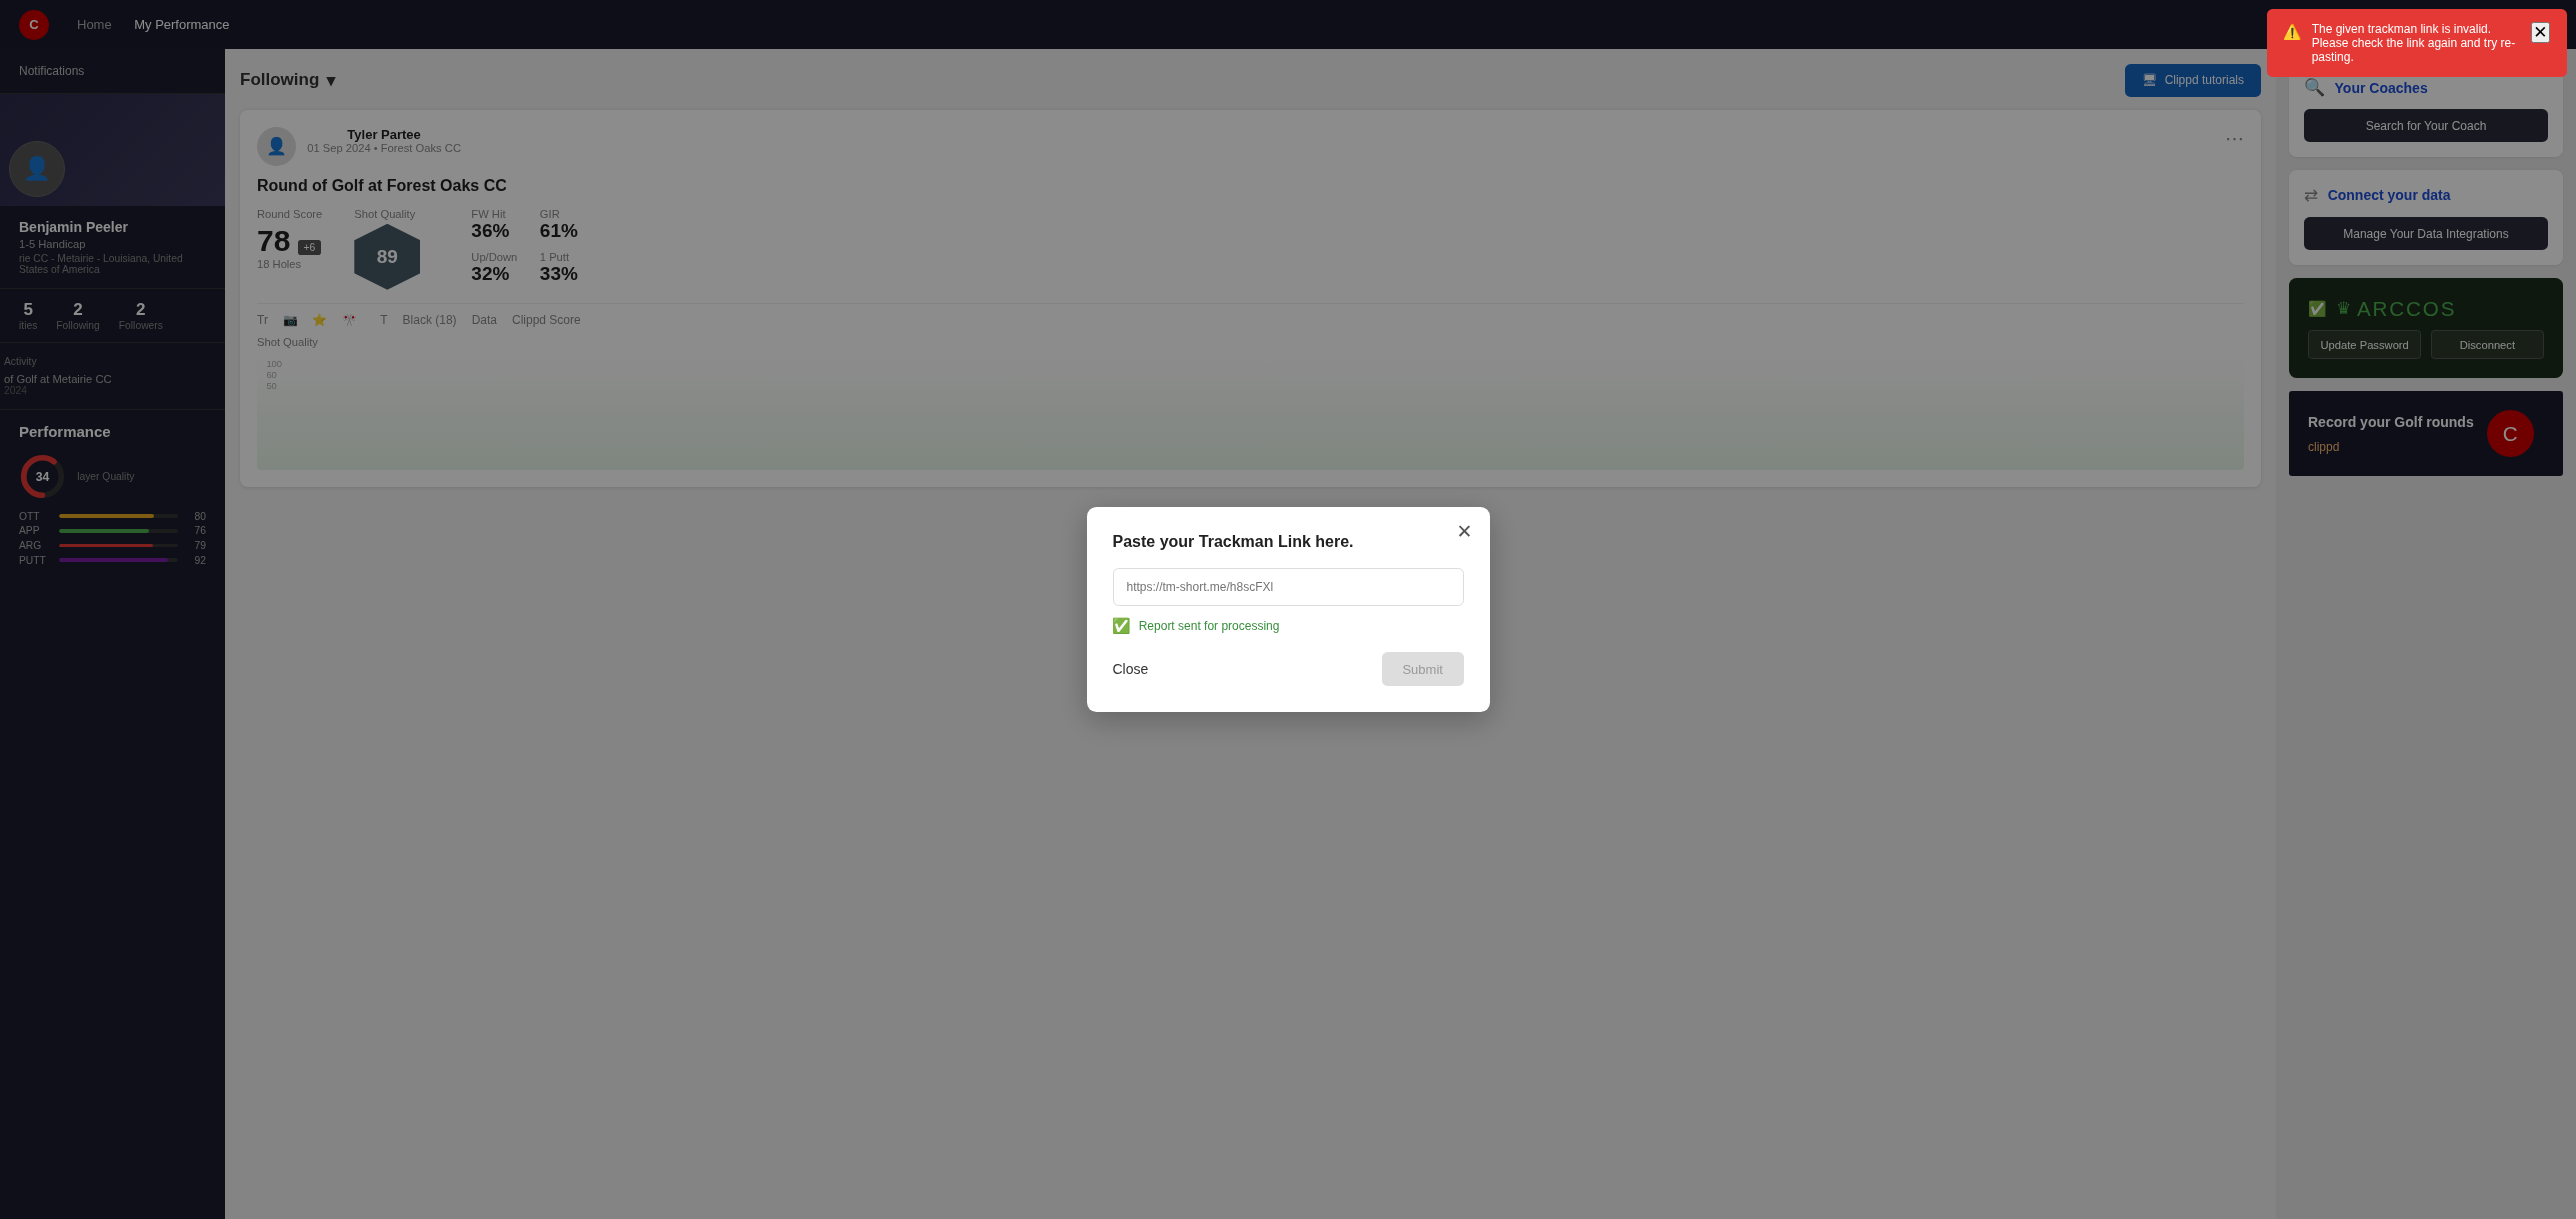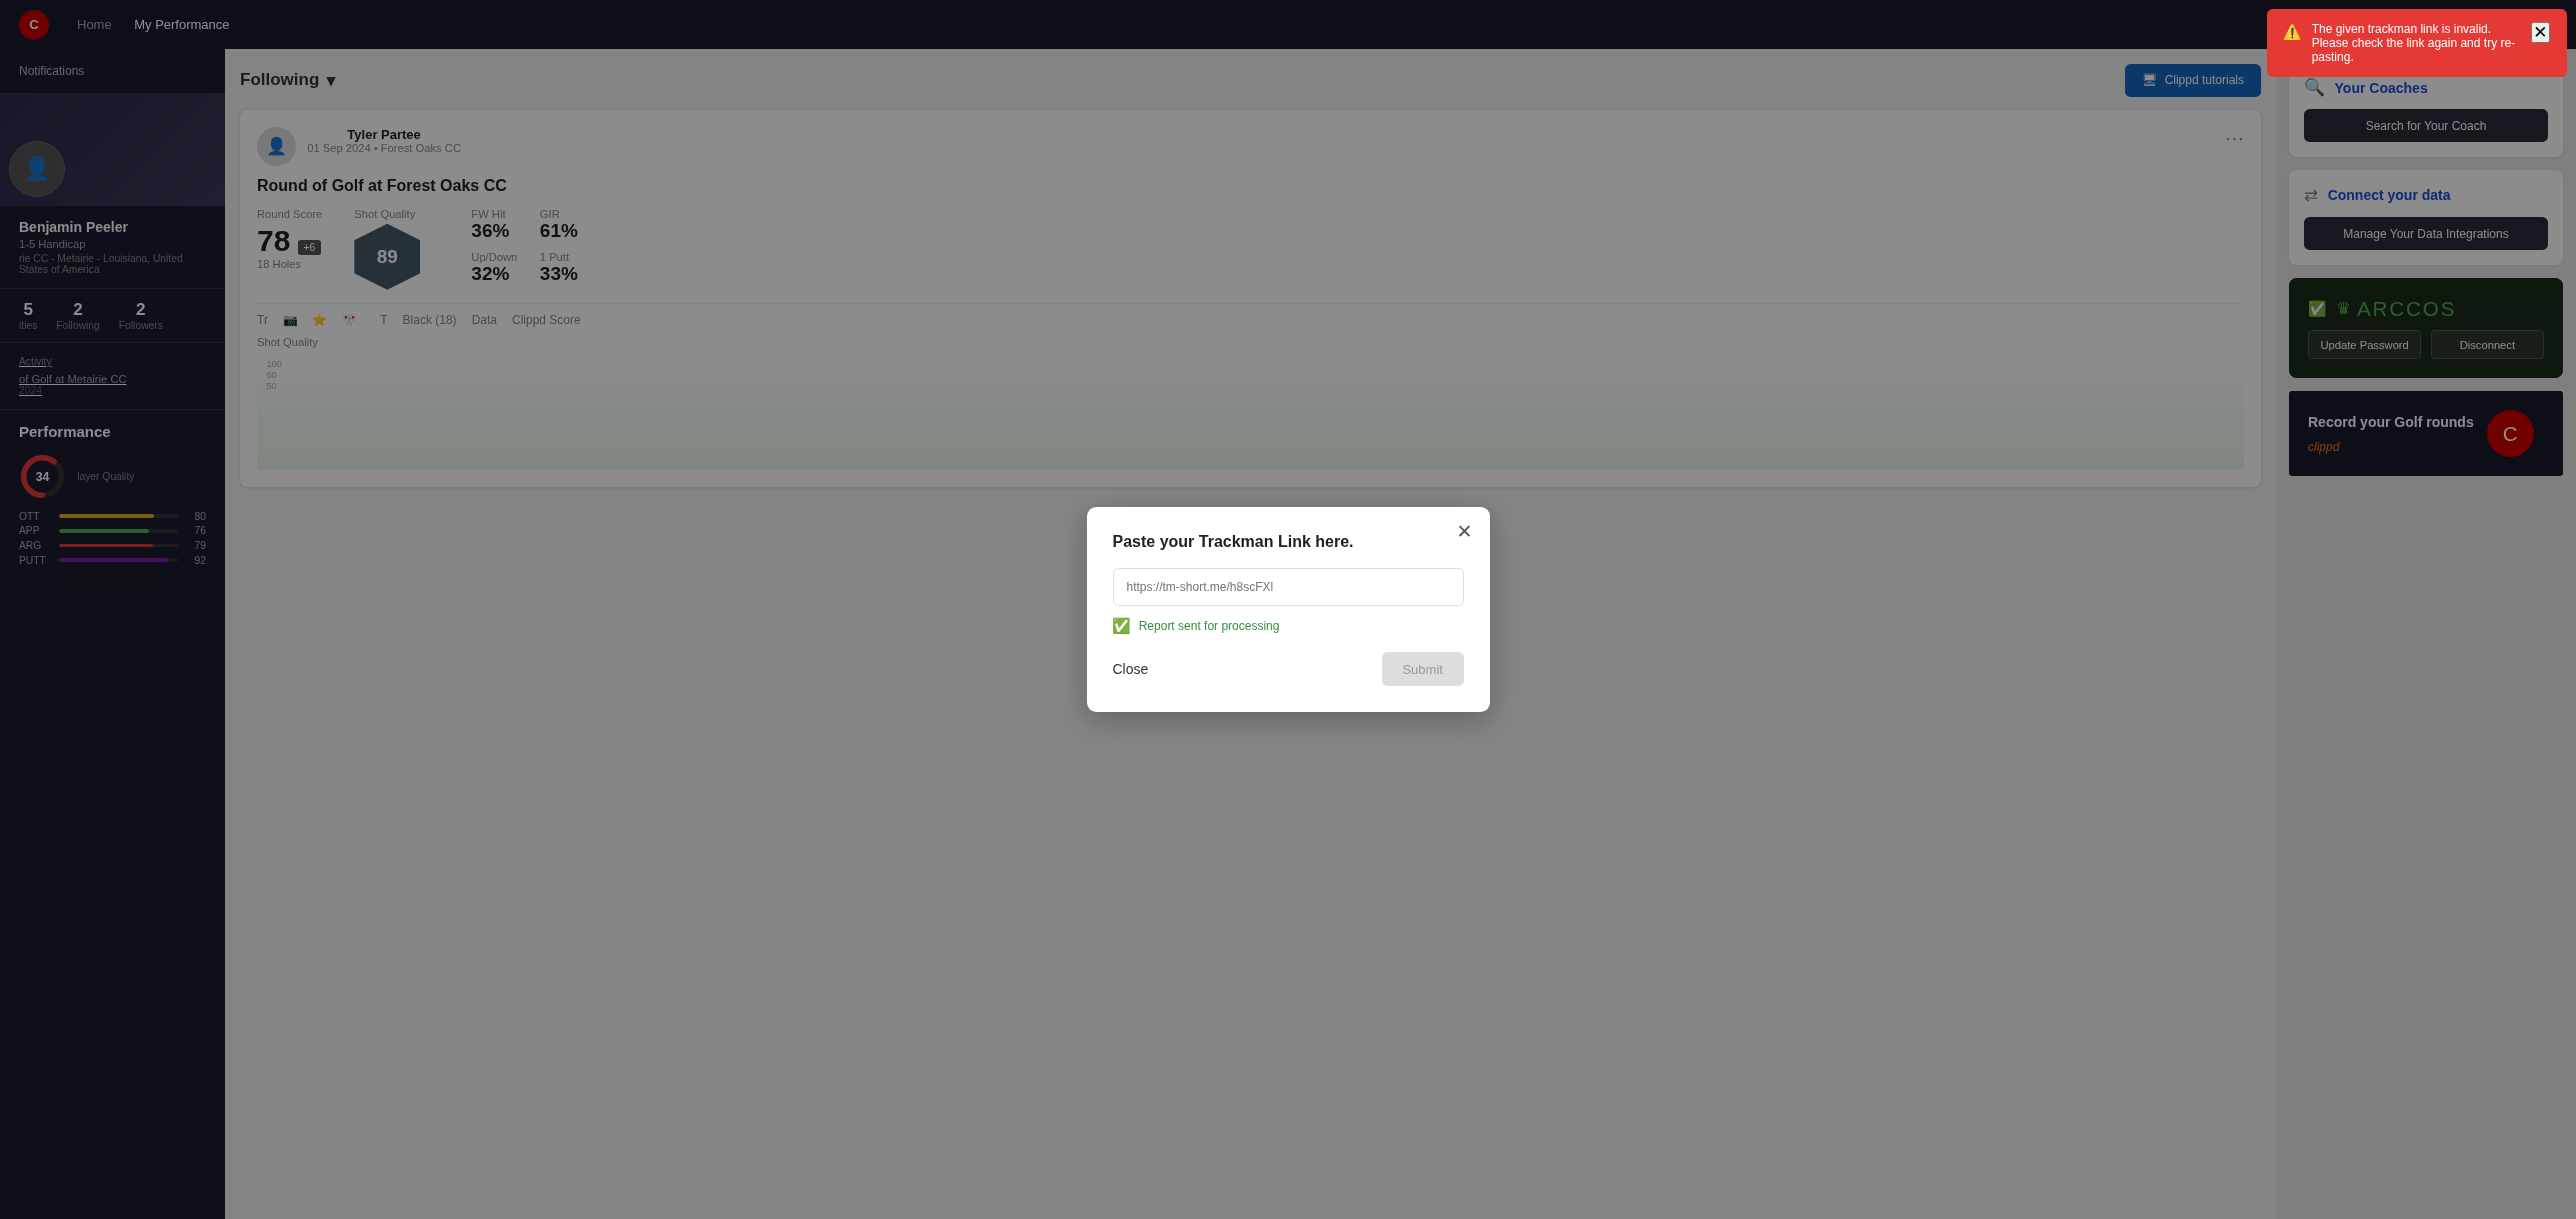--- a/index.html
+++ b/index.html
@@ -94,21 +94,21 @@
     .sidebar-stats {
       display: flex;
       gap: 19px;
       padding: 11.2px 19px;
       border-top: 0.9px solid #333;
       border-bottom: 0.9px solid #333;
     }
     .sidebar-stat { text-align: center; }
     .sidebar-stat-label { font-size: 10.3px; color: #888; }
     .sidebar-stat-value { font-size: 17px; font-weight: bold; color: white; }
-    .sidebar-activity { padding: 13px 19px; text-decoration: underline; }
+    .sidebar-activity { padding: 13px 4px; }
     .sidebar-activity-title { font-size: 10.3px; color: #888; margin-bottom: 5.6px; }
     .sidebar-activity-item { font-size: 11.2px; color: #aaa; }
     .sidebar-activity-date { font-size: 10.3px; color: #666; }
     .sidebar-performance {
       padding: 13px 19px;
       border-top: 0.9px solid #333;
     }
     .sidebar-perf-title {
       font-size: 15px; font-weight: bold; color: white; margin-bottom: 13px;
     }
@@ -609,21 +609,21 @@
       </div>
       <div class="arccos-actions">
         <button class="arccos-btn">Update Password</button>
         <button class="arccos-btn">Disconnect</button>
       </div>
     </div>
 
     <div class="right-capture">
       <div>
         <div class="capture-text">Record your Golf rounds</div>
-        <div style="color:#f97316;font-size:12px;margin-top:10px;font-style:italic;">clippd</div>
+        <div style="color:#fdba74;font-size:12px;margin-top:10px;">clippd</div>
       </div>
       <div class="capture-logo">C</div>
     </div>
 
   </div>
 
 </div>
 
 <div class="modal-overlay">
   <div class="modal">

